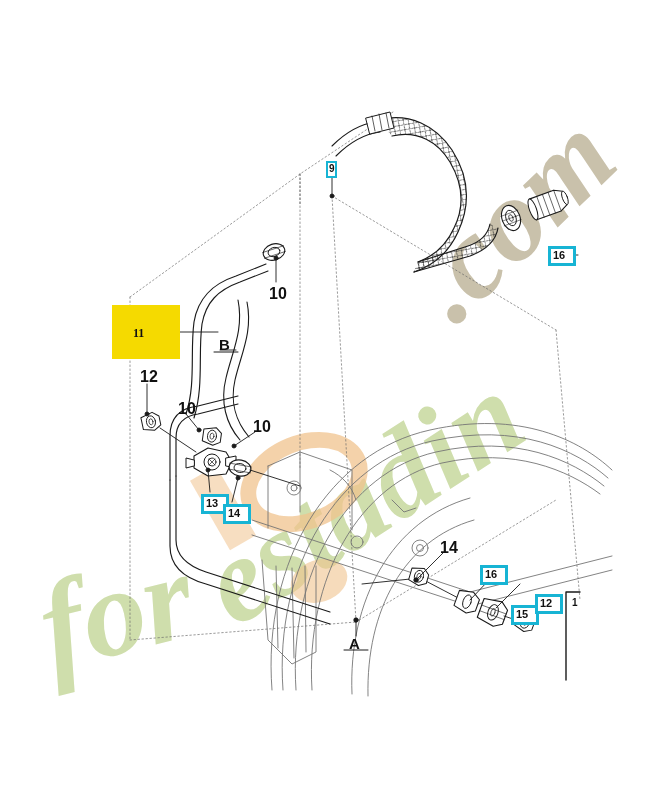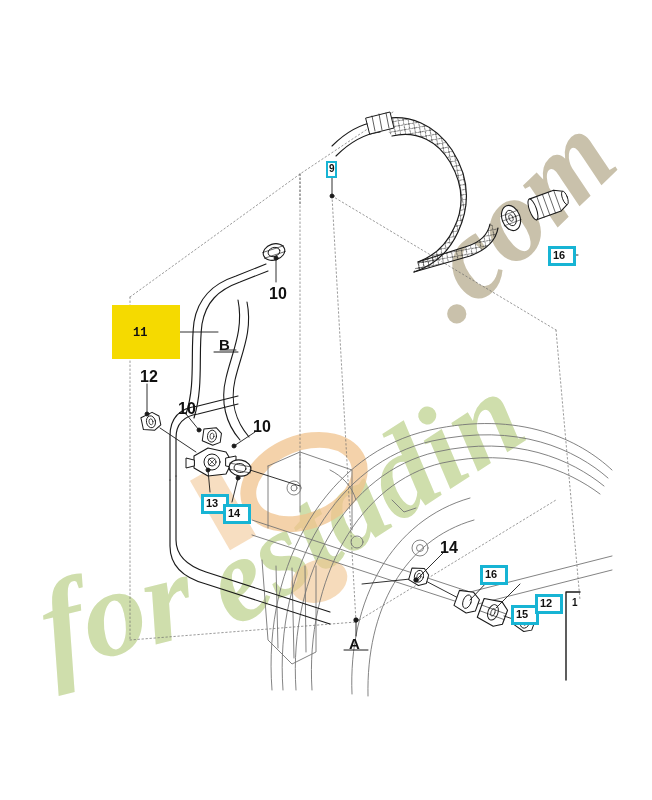--- a/index.html
+++ b/index.html
@@ -58,21 +58,21 @@
   .callout.tiny {
     font-size: 10px;
   }
   .highlight-box {
     position: absolute;
     background: #f5da00;
     border: none;
   }
   .highlight-label {
     position: absolute;
-    font-family: Liberation Mono, monospace;
+    font-family: Liberation Serif, serif;
     font-weight: bold;
     font-size: 12px;
     color: #111111;
   }
   .wm {
     position: absolute;
     user-select: none;
     pointer-events: none;
     font-family: "Liberation Serif", serif;
     font-style: italic;

